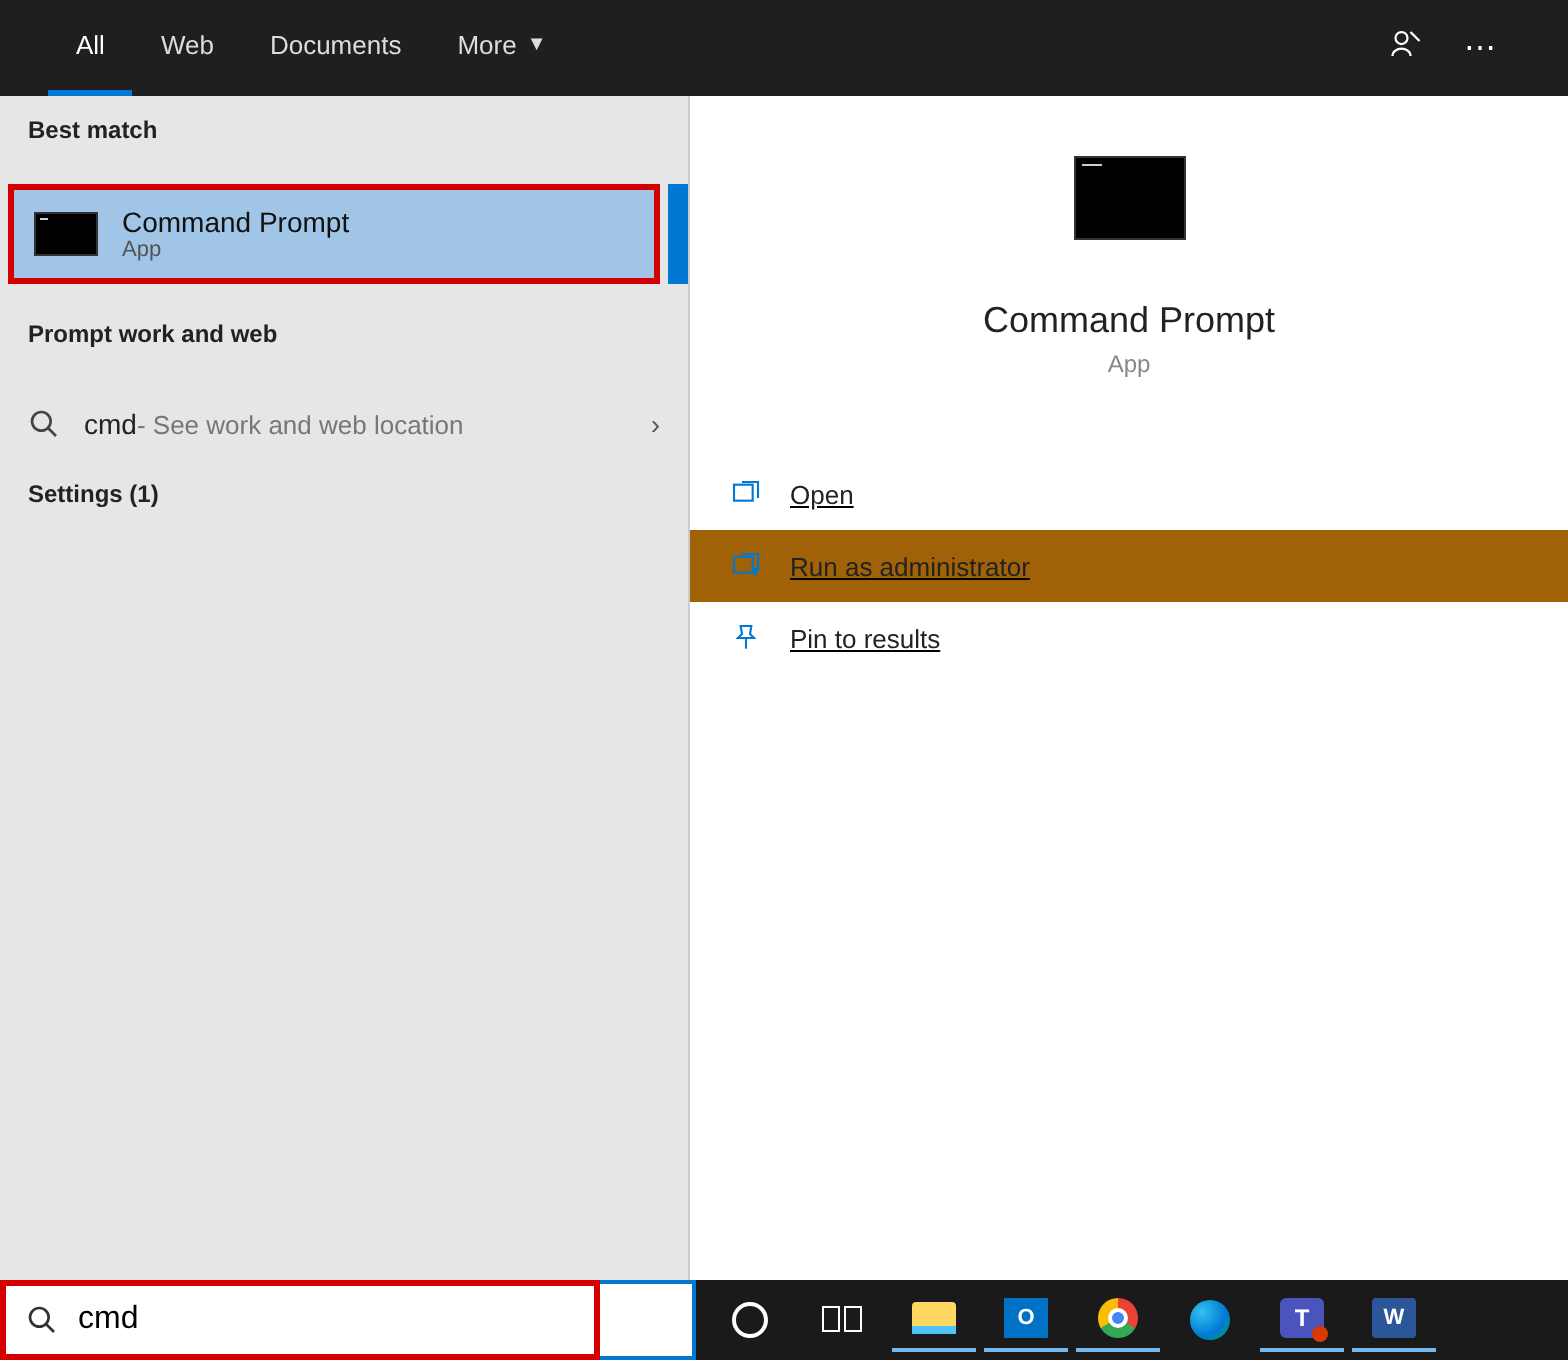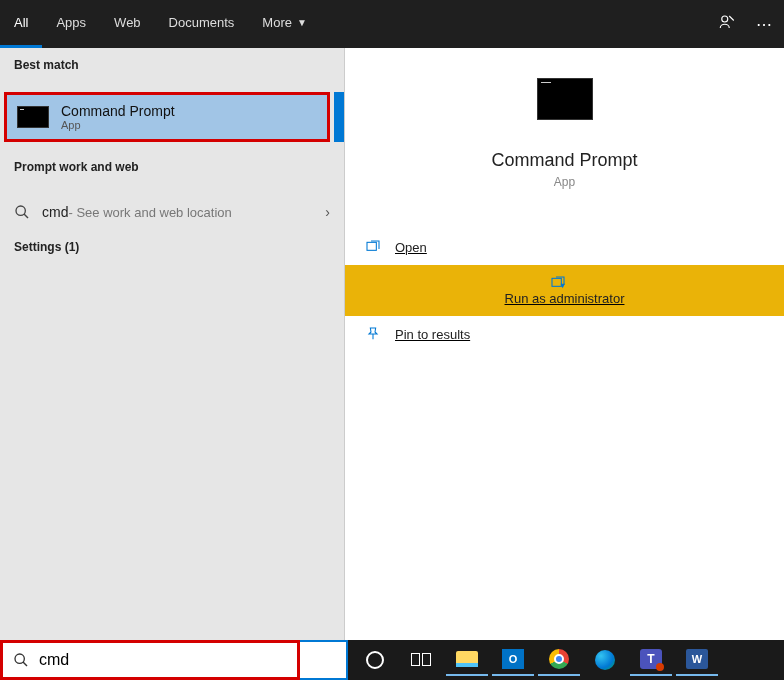--- a/index.html
+++ b/index.html
@@ -1,20 +1,20 @@
 <!DOCTYPE html>
 <html><head>
 <meta charset="utf-8">
 <style>
   * { margin: 0; padding: 0; box-sizing: border-box; font-family: "Segoe UI", sans-serif; }
   body { width: 784px; height: 680px; background: #f0f0f0; overflow: hidden; position: relative; }
   
   .window { width: 784px; height: 680px; position: relative; }
   
-  .topbar { background: #1f1f1f; height: 48px; display: flex; align-items: center; color: #ccc; padding: 0 0; }
+  .topbar { background: #1f1f1f; height: 48px; display: flex; align-items: center; color: #ccc; padding: 0 24px; }
   .tabs { display: flex; height: 100%; }
   .tab { padding: 0 14px; display: flex; align-items: center; font-size: 13px; color: #ddd; cursor: pointer; height: 100%; border-bottom: 3px solid transparent; }
   .tab.active { color: #fff; border-bottom: 3px solid #0078d4; }
   .tab .chev { margin-left: 5px; font-size: 10px; }
   .top-right { margin-left: auto; display: flex; gap: 20px; align-items: center; padding-right: 12px; color: #fff; }
   .top-icon { font-size: 16px; cursor: pointer; }
   
   .content { display: flex; height: 592px; }
   
   .left { width: 344px; background: #e6e6e6; display: flex; flex-direction: column; }
@@ -37,21 +37,21 @@
   
   .right { flex: 1; background: #fff; border-left: 1px solid #ccc; padding-top: 30px; }
   .preview { display: flex; flex-direction: column; align-items: center; }
   .preview .thumb { width: 56px; height: 42px; background: #000; border: 1px solid #333; position: relative; }
   .preview .thumb::before { content: ""; position: absolute; top: 3px; left: 3px; width: 10px; height: 1px; background: #ccc; }
   .preview .title { font-size: 18px; margin-top: 30px; color: #222; font-weight: 400; }
   .preview .sub { font-size: 12px; color: #888; margin-top: 4px; }
   
   .actions { margin-top: 40px; text-decoration: underline; }
   .action { display: flex; align-items: center; padding: 10px 20px; font-size: 13px; color: #222; cursor: pointer; }
-  .action.hover { background: #eab308; flex-direction: column; }
+  .action.hover { background: #a16207; }
   .action svg { width: 16px; height: 16px; margin-right: 14px; }
   
   .search-bar { position: absolute; bottom: 0; left: 0; right: 0; height: 40px; display: flex; background: #fff; }
   .search-input-wrap { width: 300px; border: 3px solid #d40000; display: flex; align-items: center; padding: 0 10px; background: #fff; }
   .search-input-wrap svg { width: 16px; height: 16px; margin-right: 10px; }
   .search-input { border: none; outline: none; font-size: 16px; flex: 1; }
   .blue-edge { width: 48px; border: 2px solid #0078d4; border-left: none; background: #fff; }
   
   .taskbar { flex: 1; background: #1a1a1a; display: flex; align-items: center; padding: 0 6px; gap: 4px; }
   .tb-icon { width: 42px; height: 32px; display: flex; align-items: center; justify-content: center; cursor: pointer; }
@@ -73,21 +73,20 @@
   .word-i { width: 22px; height: 20px; background: #2b579a; border-radius: 2px; display:flex; align-items:center; justify-content:center; color:#fff; font-size:11px; font-weight:bold; }
   .tb-icon.active { border-bottom: 2px solid #76b9ed; }
 </style>
 </head>
 <body>
 
 <div class="window">
   <div class="topbar">
     <div class="tabs">
       <div class="tab active">All</div>
-      <div class="tab">Apps</div>
       <div class="tab">Web</div>
       <div class="tab">Documents</div>
       <div class="tab">
           <span>More</span>
           <span class="chev">▼</span>
         </div>
     </div>
     <div class="top-right">
       <span class="top-icon">
         <svg width="18" height="18" viewBox="0 0 24 24" fill="none" stroke="#fff" stroke-width="1.5">

